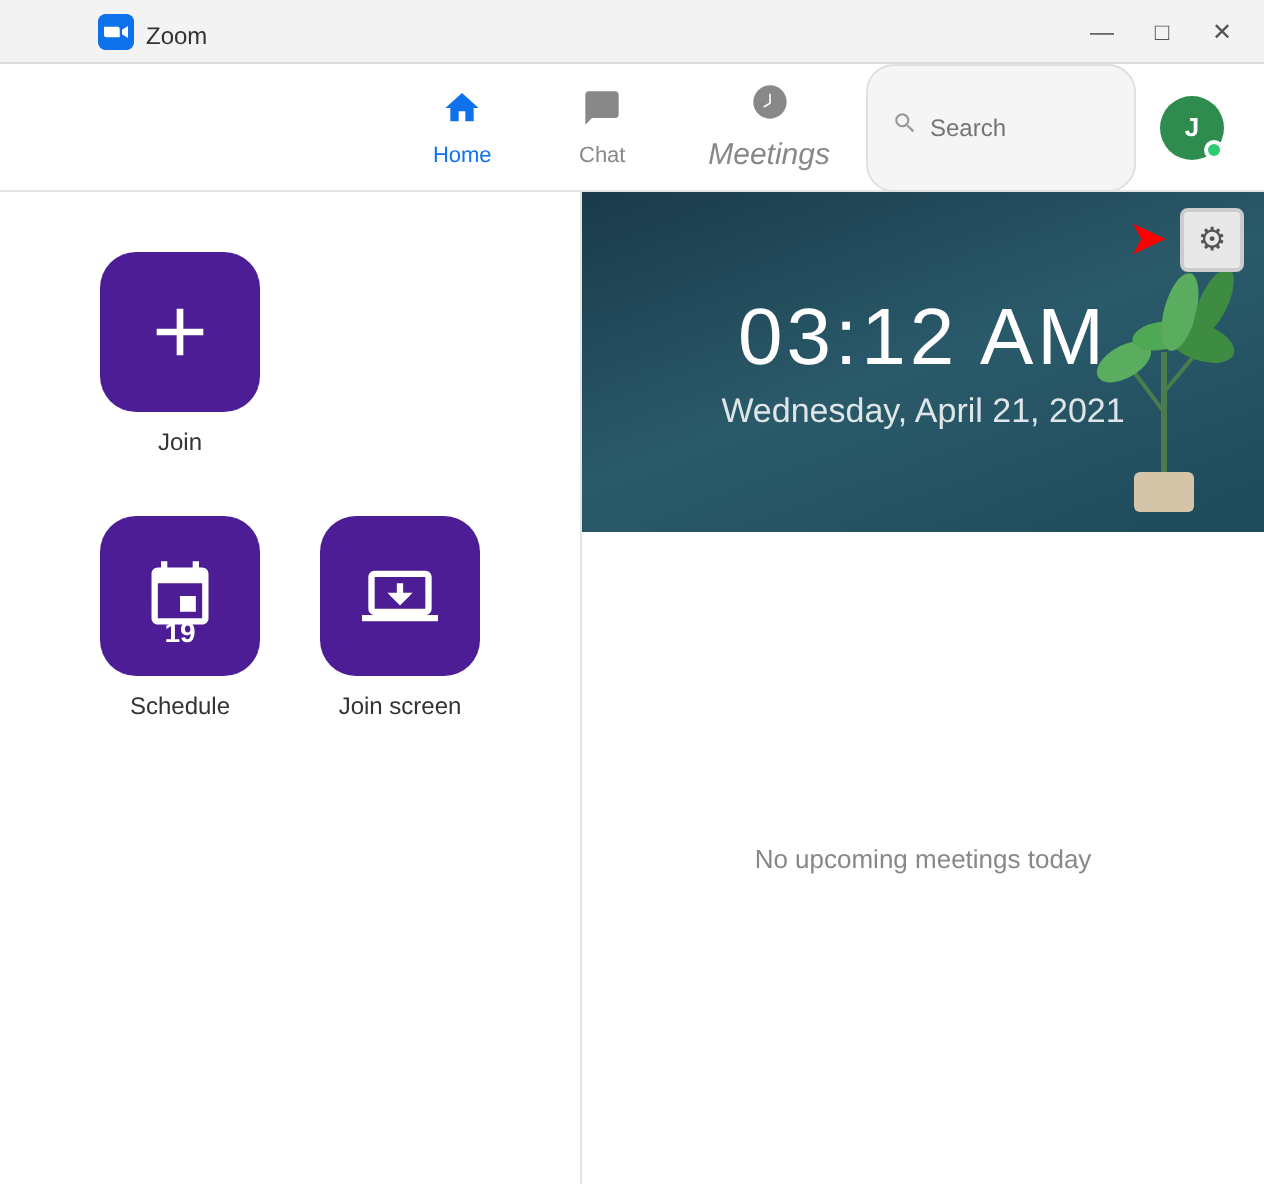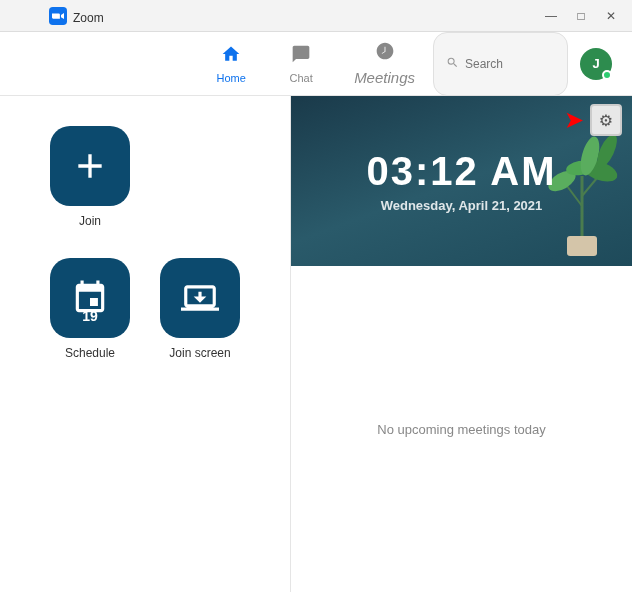--- a/index.html
+++ b/index.html
@@ -167,21 +167,21 @@
       border-radius: 20px;
       display: flex;
       align-items: center;
       justify-content: center;
       font-size: 32px;
       color: white;
       cursor: pointer;
       position: relative;
     }
     .btn-orange { background: #f47b2a; }
-    .btn-blue { background: #0c4a6e; }
+    .btn-blue { background: #4c1d95; border-radius: 18px; }
     .action-label {
       font-size: 12px;
       color: #333;
       text-align: center;
       display: flex;
       align-items: center;
       gap: 3px;
     }
     .dropdown-arrow {
       font-size: 9px;
@@ -207,31 +207,30 @@
       overflow: hidden;
       flex-shrink: 0;
     }
     .calendar-banner-bg {
       position: absolute;
       top: 0; left: 0; right: 0; bottom: 0;
       background: linear-gradient(160deg, #1a3a4a 0%, #2a5a6a 50%, #1e4a5a 100%);
     }
     .clock-time {
       font-size: 40px;
-      font-weight: 700;
+      font-weight: 400;
       color: white;
       letter-spacing: 2px;
       z-index: 1;
     }
     .clock-date {
-      font-size: 13px;
+      font-size: 17px;
       color: rgba(255,255,255,0.85);
       margin-top: 4px;
       z-index: 1;
-      font-weight: bold;
     }
 
     .meetings-area {
       flex: 1;
       display: flex;
       align-items: center;
       justify-content: center;
       color: #888;
       font-size: 13px;
     }

